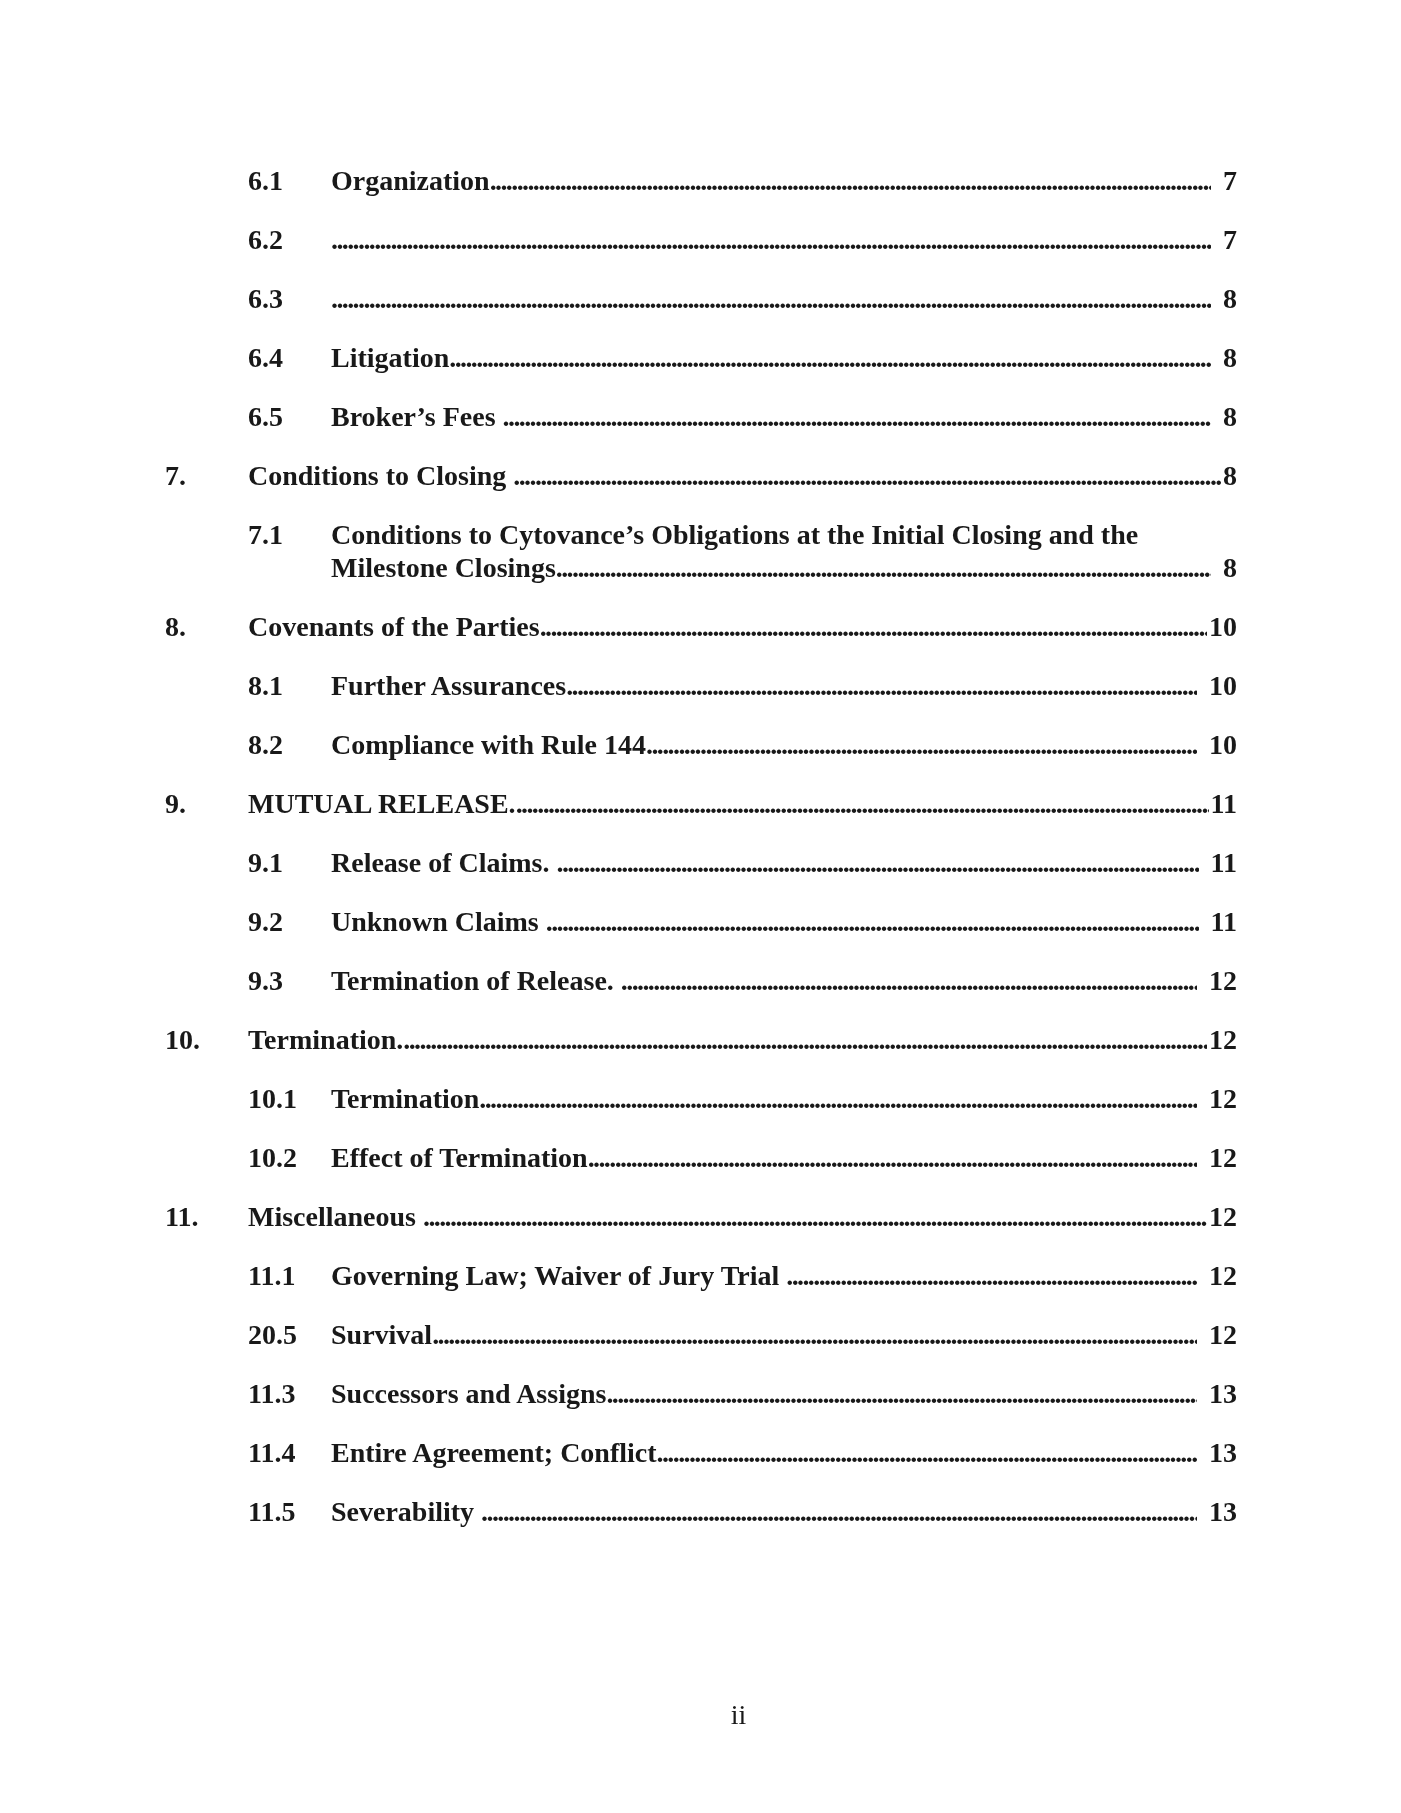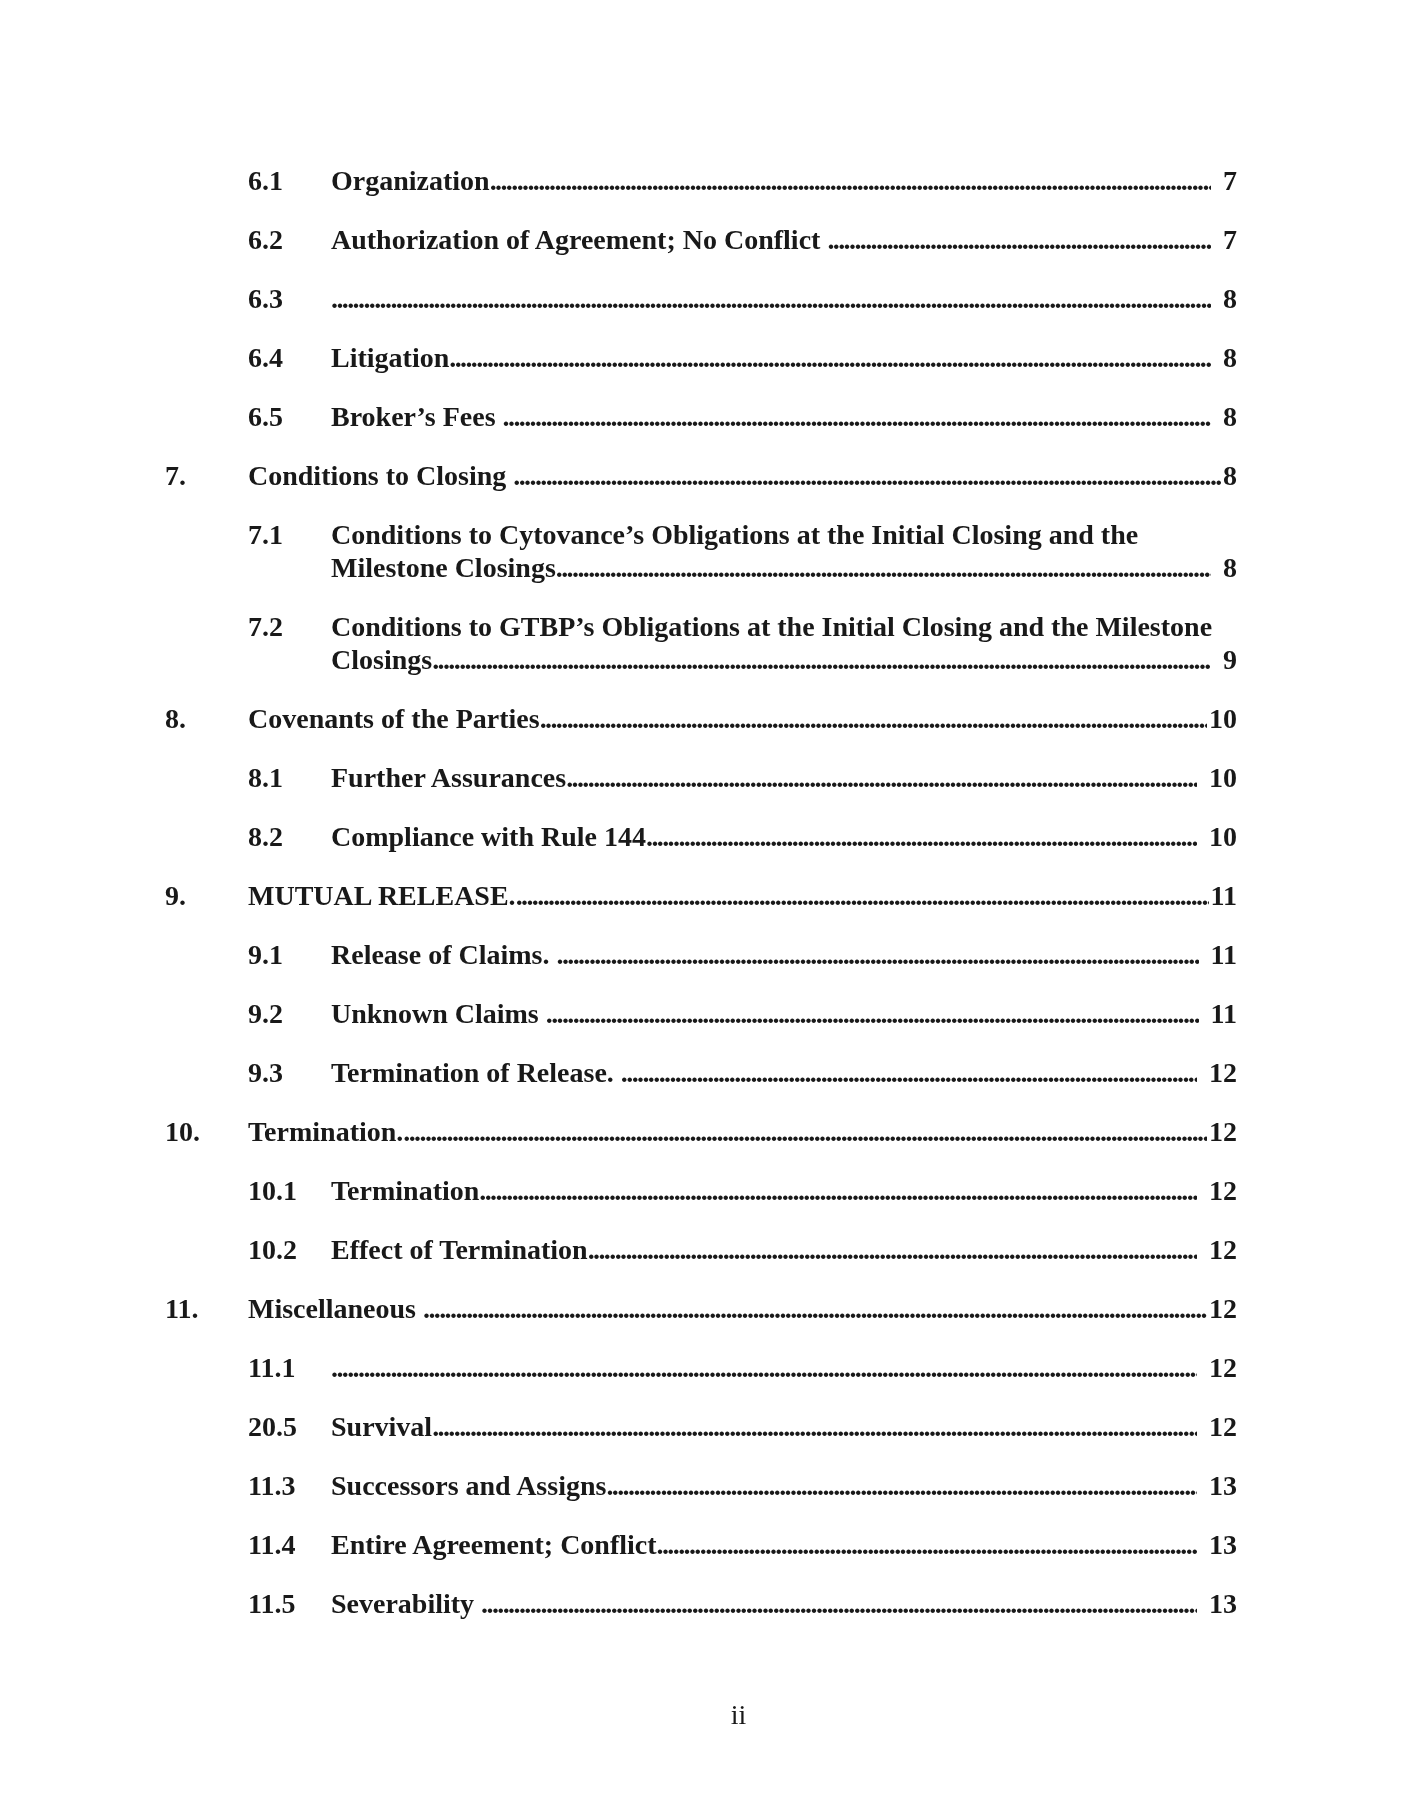--- a/index.html
+++ b/index.html
@@ -83,21 +83,20 @@
             <span class="title">Organization</span>
             <span class="dots"></span>
             <span class="pg">7</span>
           </div>
         </div>
       </div>
       <div class="toc-entry level2">
         <span class="num">6.2</span>
         <div class="entry-body">
           <div class="entry-line">
-            <span class="title">Authorization of Agreement; No Conflict </span>
             <span class="dots"></span>
             <span class="pg">7</span>
           </div>
         </div>
       </div>
       <div class="toc-entry level2">
         <span class="num">6.3</span>
         <div class="entry-body">
           <div class="entry-line">
             <span class="dots"></span>
@@ -141,33 +140,20 @@
           <div class="entry-line">
             <span class="title">Conditions to Cytovance’s Obligations at the Initial Closing and the</span>
           </div>
           <div class="entry-line">
             <span class="title">Milestone Closings</span>
             <span class="dots"></span>
             <span class="pg">8</span>
           </div>
         </div>
       </div>
-      <div class="toc-entry level2">
-        <span class="num">7.2</span>
-        <div class="entry-body">
-          <div class="entry-line">
-            <span class="title">Conditions to GTBP’s Obligations at the Initial Closing and the Milestone</span>
-          </div>
-          <div class="entry-line">
-            <span class="title">Closings</span>
-            <span class="dots"></span>
-            <span class="pg">9</span>
-          </div>
-        </div>
-      </div>
       <div class="toc-entry level1">
         <span class="num">8.</span>
         <div class="entry-body">
           <div class="entry-line">
             <span class="title">Covenants of the Parties</span>
             <span class="dots"></span>
             <span class="pg">10</span>
           </div>
         </div>
       </div>
@@ -268,20 +254,21 @@
             <span class="title">Miscellaneous </span>
             <span class="dots"></span>
             <span class="pg">12</span>
           </div>
         </div>
       </div>
       <div class="toc-entry level2">
         <span class="num">11.1</span>
         <div class="entry-body">
           <div class="entry-line">
+            <span class="title">Governing Law; Waiver of Jury Trial </span>
             <span class="dots"></span>
             <span class="pg">12</span>
           </div>
         </div>
       </div>
       <div class="toc-entry level2">
         <span class="num">20.5</span>
         <div class="entry-body">
           <div class="entry-line">
             <span class="title">Survival</span>

